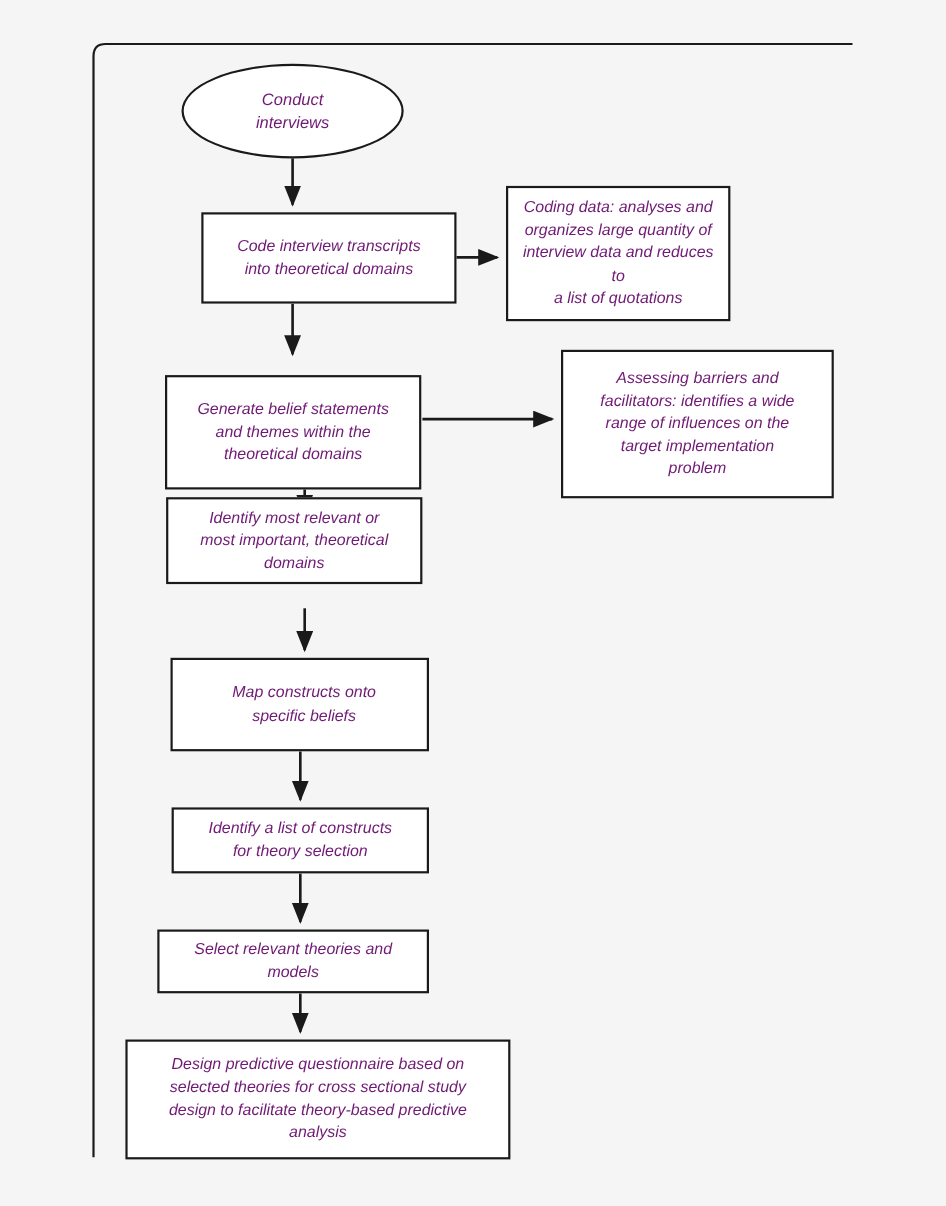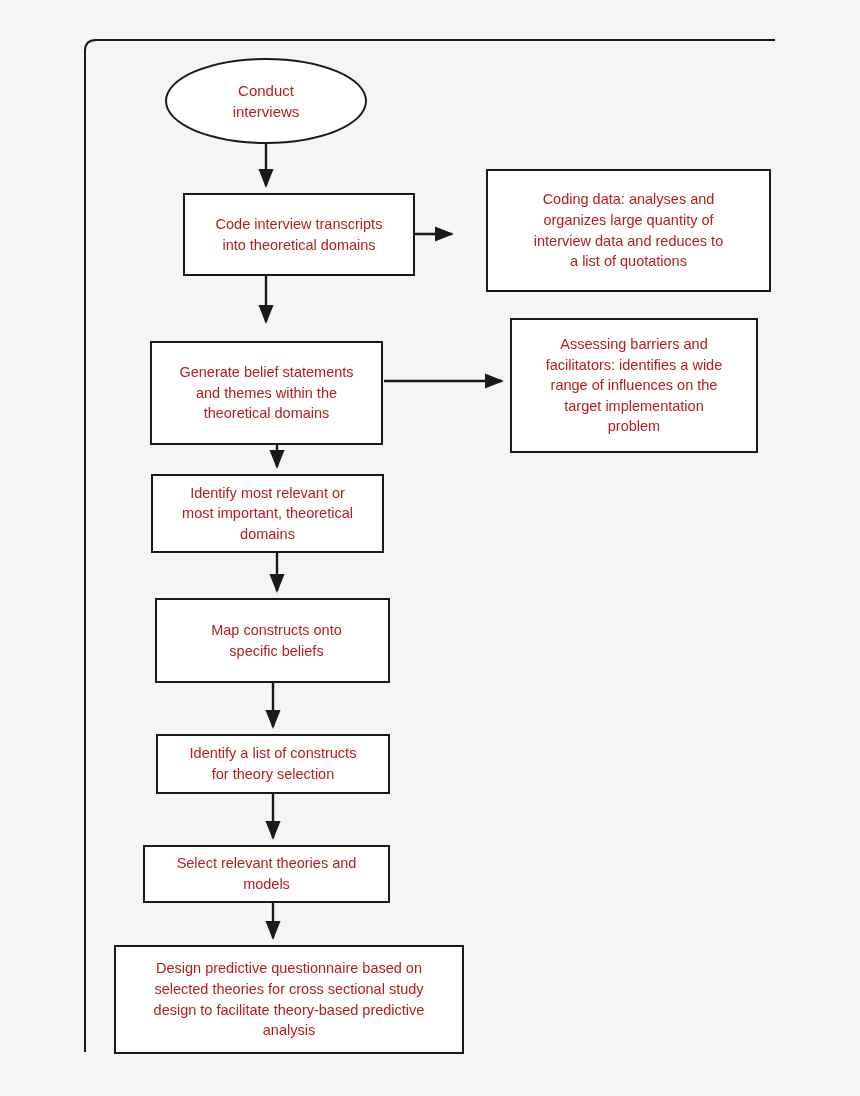--- a/index.html
+++ b/index.html
@@ -30,24 +30,25 @@
   }
   .node {
     position: absolute;
     box-sizing: border-box;
     background: #ffffff;
     border: 2px solid #1a1a1a;
     display: flex;
     align-items: center;
     justify-content: center;
     text-align: center;
-    color: #b91c1c;
+    color: #701a75;
     font-size: 14.5px;
     line-height: 1.42;
     padding: 4px 8px;
+    font-style: italic;
   }
   .node .label {
     display: block;
     width: 100%;
     white-space: pre-line;
   }
   .node.terminator {
     border-radius: 50%;
     border-width: 2px;
     font-size: 15px;
@@ -92,42 +93,42 @@
   <div class="node terminator" style="left:165px; top:58px; width:202px; height:86px;">
     <span class="label">Conduct
 interviews</span>
   </div>
 
   <div class="node process" style="left:151px; top:193px; width:232px; height:83px;margin-left:32px;">
     <span class="label">Code interview transcripts
 into theoretical domains</span>
   </div>
 
-  <div class="node annotation" style="left:486px; top:169px; width:285px; height:123px;">
+  <div class="node annotation" style="left:460px; top:169px; width:204px; height:123px;">
     <span class="label">Coding data: analyses and
 organizes large quantity of
 interview data and reduces to
 a list of quotations</span>
   </div>
 
   <div class="node process" style="left:150px; top:329px; width:233px; height:104px;margin-top:12px;">
     <span class="label">Generate belief statements
 and themes within the
 theoretical domains</span>
   </div>
 
   <div class="node annotation" style="left:510px; top:318px; width:248px; height:135px;">
     <span class="label">Assessing barriers and
 facilitators: identifies a wide
 range of influences on the
 target implementation
 problem</span>
   </div>
 
-  <div class="node process" style="left:151px; top:474px; width:233px; height:79px;">
+  <div class="node process" style="left:151px; top:452px; width:233px; height:79px;">
     <span class="label">Identify most relevant or
 most important, theoretical
 domains</span>
   </div>
 
   <div class="node process" style="left:155px; top:598px; width:235px; height:85px;padding-left:16px;">
     <span class="label">Map constructs onto
 specific beliefs</span>
   </div>
 

